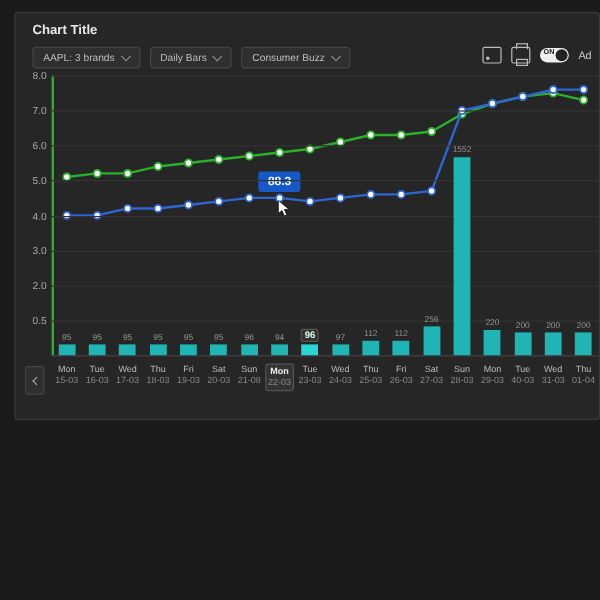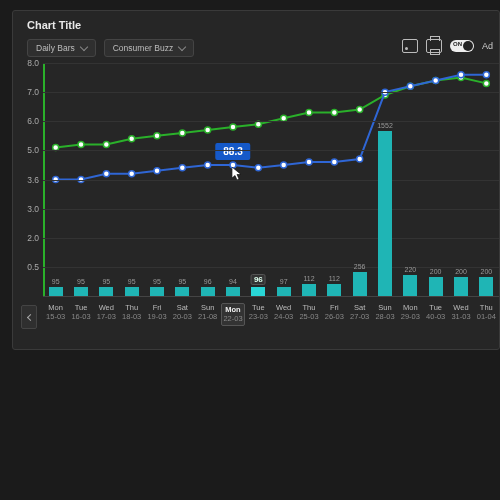--- a/index.html
+++ b/index.html
@@ -43,20 +43,24 @@
   .xt.hl .d1 { color: #eee; font-weight: 600;}
 </style>
 </head>
 <body>
 
 <div class="app">
   <div class="panel">
     <div class="title">Chart Title</div>
 
     <div class="controls">
+      <div class="dd">
+        <span>AAPL: 3 brands</span>
+        <span class="chev"></span>
+      </div>
       <div class="dd">
         <span>Daily Bars</span>
         <span class="chev"></span>
       </div>
       <div class="dd">
         <span>Consumer Buzz</span>
         <span class="chev"></span>
       </div>
     </div>
 
@@ -120,21 +124,21 @@
             <path d="M0 0 L0 11 L3 8.5 L5 13 L7 12 L5 7.5 L9 7.5 Z" fill="#fff" stroke="#000" stroke-width="0.6"></path>
           </svg>
       </div>
     <div class="grid-h" style="top: 203.875px;"></div>
         <div class="ytick" style="top: 203.875px;">0.5</div>
         <div class="grid-h" style="top: 174.75px;"></div>
         <div class="ytick" style="top: 174.75px; text-align: right;">2.0</div>
         <div class="grid-h" style="top: 145.625px;"></div>
         <div class="ytick" style="top: 145.625px;">3.0</div>
         <div class="grid-h" style="top: 116.5px;"></div>
-        <div class="ytick" style="top: 116.5px;">3.6</div>
+        <div class="ytick" style="top: 116.5px;">4.0</div>
         <div class="grid-h" style="top: 87.375px;"></div>
         <div class="ytick" style="top: 87.375px;">5.0</div>
         <div class="grid-h" style="top: 58.25px;"></div>
         <div class="ytick" style="top: 58.25px;">6.0</div>
         <div class="grid-h" style="top: 29.125px;"></div>
         <div class="ytick" style="top: 29.125px;">7.0</div>
         <div class="grid-h" style="top: 0px;"></div>
         <div class="ytick" style="top: 0px;">8.0</div>
         <div class="bar" style="left: 5.7px; width: 13.9333px; height: 8.7375px;"></div>
         <div class="bar-lbl" style="left: 12.6667px; bottom: 10.7375px;">95</div>

